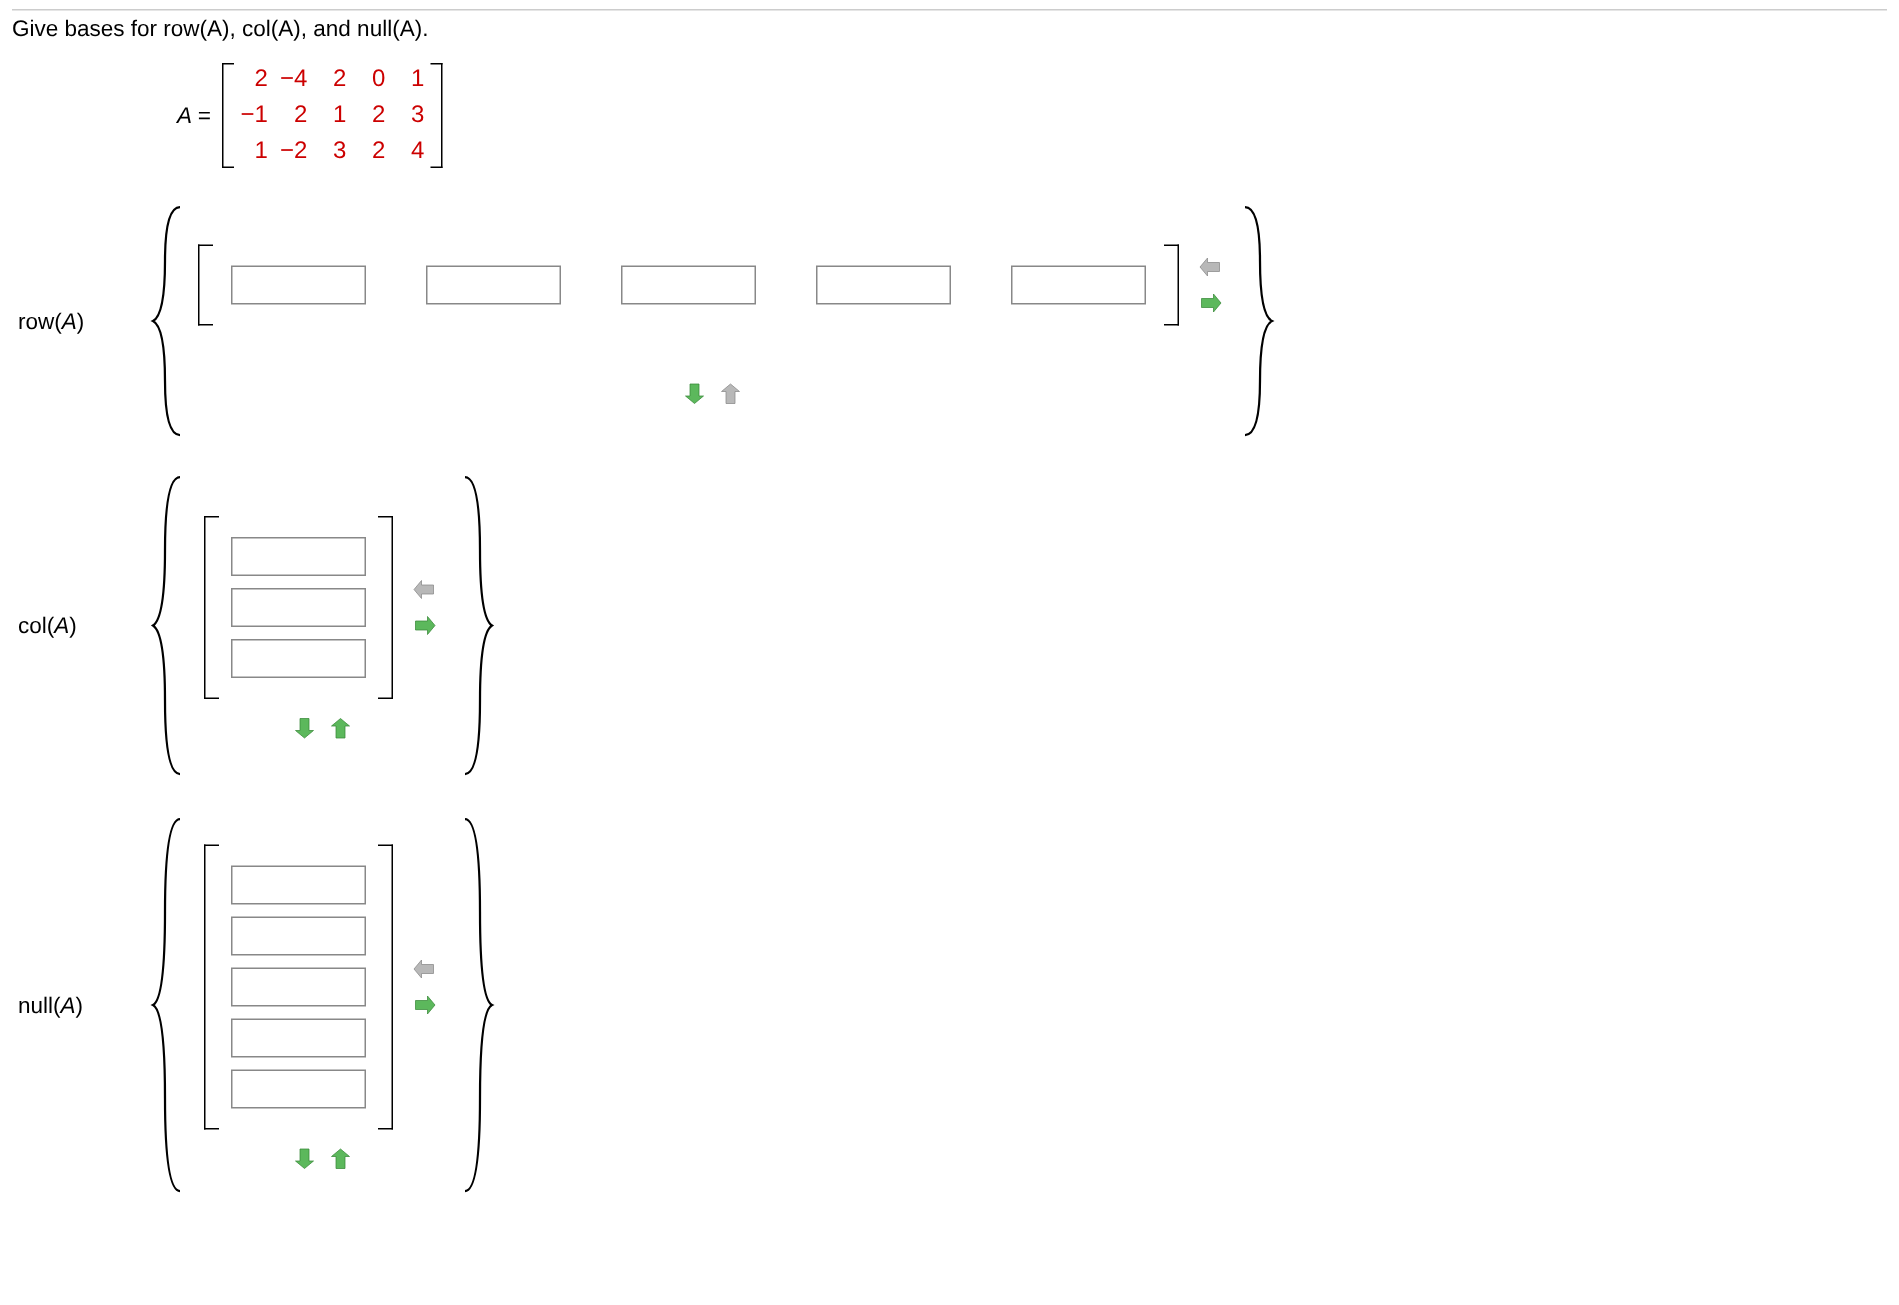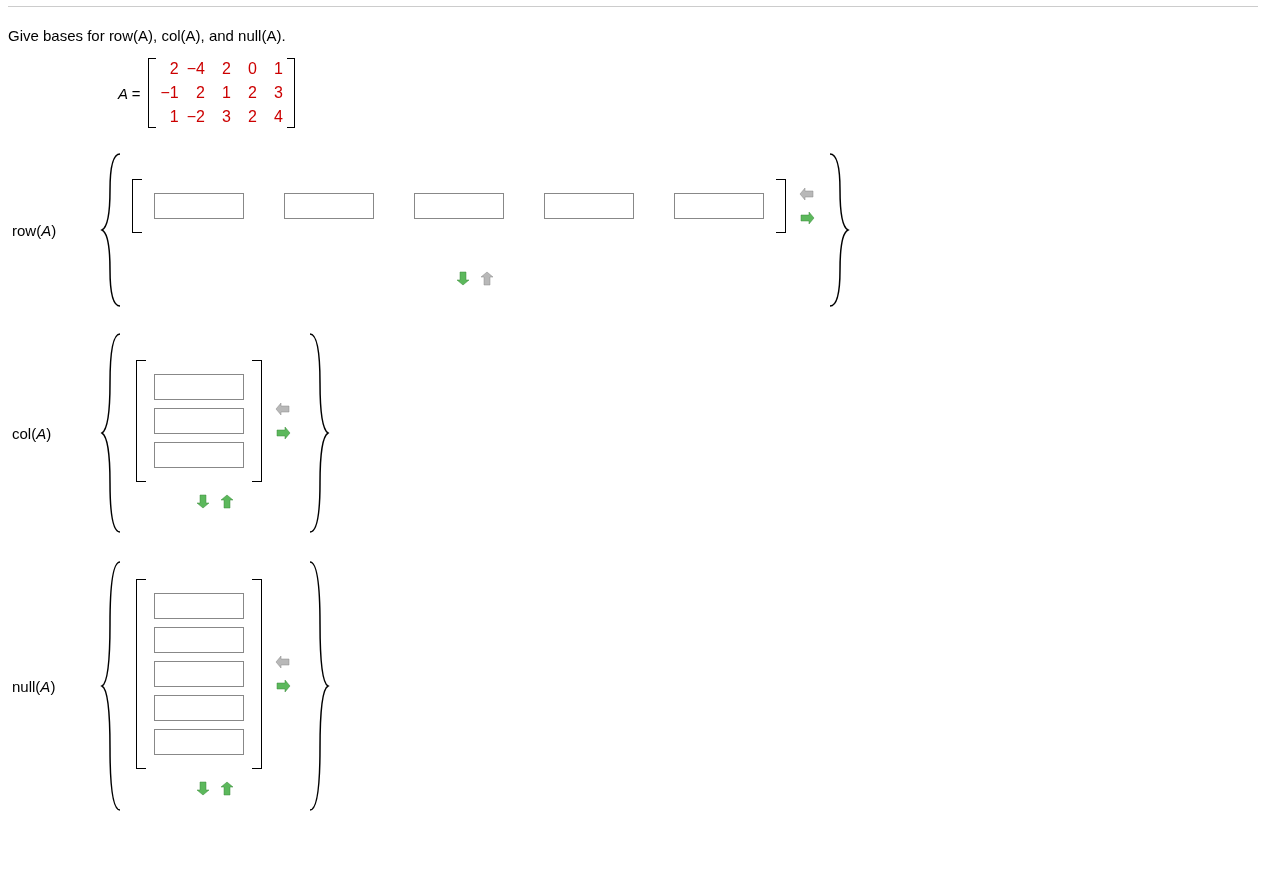--- a/index.html
+++ b/index.html
@@ -6,21 +6,21 @@
   body {
     font-family: Verdana, Geneva, sans-serif;
     font-size: 15px;
     color: #000;
     margin: 0;
     padding: 6px 8px;
     background: #fff;
   }
   .question-text {
     border-top: 1px solid #ccc;
-    padding-top: 20px;
+    padding-top: 4px;
     margin-bottom: 14px;
   }
   .italic-a { font-style: italic; }
   .matrix-def {
     display: flex;
     align-items: center;
     margin-left: 110px;
     margin-bottom: 22px;
   }
   .matrix-def .lhs {

